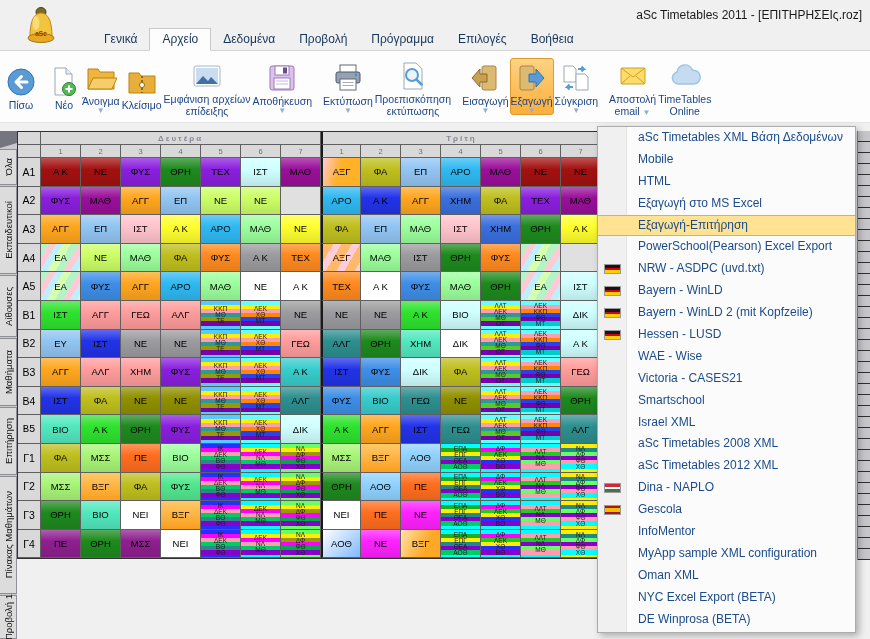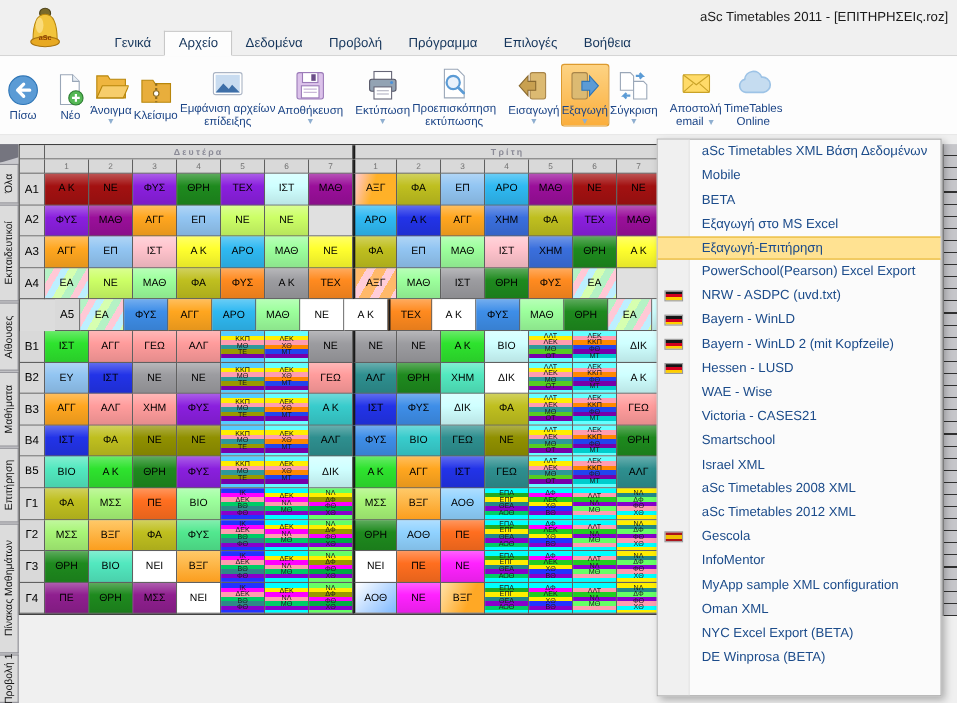--- a/index.html
+++ b/index.html
@@ -463,21 +463,21 @@
         <span class="ct">ΦΥΣ</span>
       </div>
       <div class="gc cell" style="height: 28.6px; background-image: repeating-linear-gradient(120deg, rgb(181, 242, 197) 0px, rgb(181, 242, 197) 7px, rgb(255, 201, 214) 7px, rgb(255, 201, 214) 13px, rgb(189, 239, 255) 13px, rgb(189, 239, 255) 19px, rgb(214, 255, 176) 19px, rgb(214, 255, 176) 26px);">
         <span class="ct">ΕΑ</span>
       </div>
       <div class="gc cell" style="height: 28.6px; background-color: rgb(224, 224, 224);">
         <span class="ct"></span>
       </div>
     </div>
     <div class="grow">
-      <div class="gc rowlabel" style="height: 28.6px; margin-left: 32px;">A5</div>
+      <div class="gc rowlabel" style="height: 28.6px;">A5</div>
       <div class="gc cell" style="height: 28.6px; background-image: repeating-linear-gradient(120deg, rgb(181, 242, 197) 0px, rgb(181, 242, 197) 7px, rgb(255, 201, 214) 7px, rgb(255, 201, 214) 13px, rgb(189, 239, 255) 13px, rgb(189, 239, 255) 19px, rgb(214, 255, 176) 19px, rgb(214, 255, 176) 26px);">
         <span class="ct">ΕΑ</span>
       </div>
       <div class="gc cell gloss" style="height: 28.6px; background-color: rgb(62, 142, 232);">
         <span class="ct">ΦΥΣ</span>
       </div>
       <div class="gc cell gloss" style="height: 28.6px; background-color: rgb(255, 166, 31);">
         <span class="ct">ΑΓΓ</span>
       </div>
       <div class="gc cell gloss" style="height: 28.6px; background-color: rgb(47, 185, 242);">
@@ -1046,33 +1046,34 @@
       </div>
     </div>
   </div>
 
 <div class="rstrip"></div>
 
 <div class="popup" id="popup">
   <div class="gutter"></div>
 <div class="mitem"><span>aSc Timetables XML Βάση Δεδομένων</span></div>
     <div class="mitem"><span>Mobile</span></div>
-    <div class="mitem"><span>BETA</span></div>
+    <div class="mitem"><span>HTML</span></div>
     <div class="mitem"><span>Εξαγωγή στο MS Excel</span></div>
     <div class="mitem hl"><span>Εξαγωγή-Επιτήρηση</span></div>
     <div class="mitem"><span>PowerSchool(Pearson) Excel Export</span></div>
     <div class="mitem"><span class="flag flag-de"></span><span>NRW - ASDPC (uvd.txt)</span></div>
     <div class="mitem"><span class="flag flag-de"></span><span>Bayern - WinLD</span></div>
     <div class="mitem"><span class="flag flag-de"></span><span>Bayern - WinLD 2 (mit Kopfzeile)</span></div>
     <div class="mitem"><span class="flag flag-de"></span><span>Hessen - LUSD</span></div>
     <div class="mitem"><span>WAE - Wise</span></div>
     <div class="mitem"><span>Victoria - CASES21</span></div>
     <div class="mitem"><span>Smartschool</span></div>
     <div class="mitem"><span>Israel XML</span></div>
     <div class="mitem"><span>aSc Timetables 2008 XML</span></div>
     <div class="mitem"><span>aSc Timetables 2012 XML</span></div>
+    <div class="mitem"><span class="flag flag-hu"></span><span>Dina - NAPLO</span></div>
     <div class="mitem"><span class="flag flag-es"></span><span>Gescola</span></div>
     <div class="mitem"><span>InfoMentor</span></div>
     <div class="mitem"><span>MyApp sample XML configuration</span></div>
     <div class="mitem"><span>Oman XML</span></div>
     <div class="mitem"><span>NYC Excel Export (BETA)</span></div>
     <div class="mitem"><span>DE Winprosa (BETA)</span></div>
   </div>
 
 </body></html>

